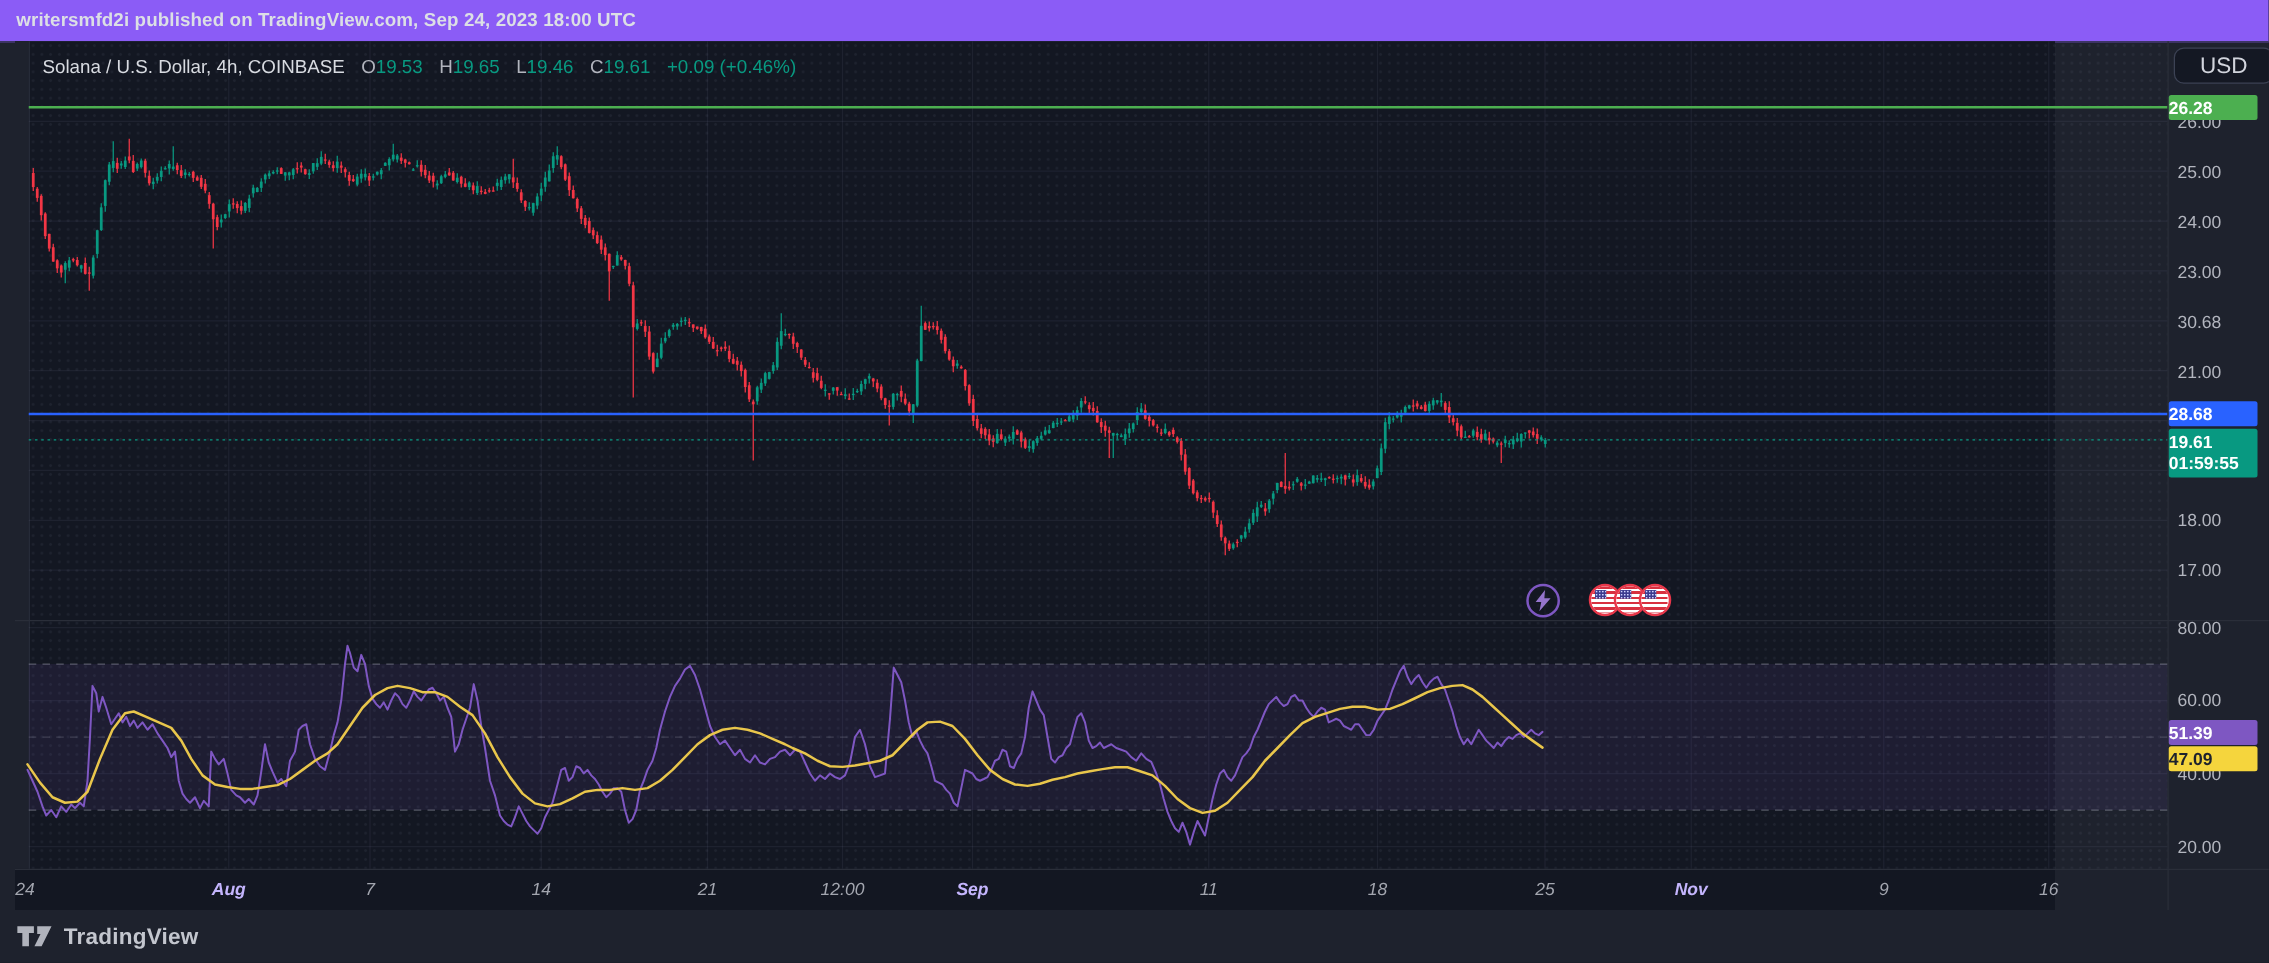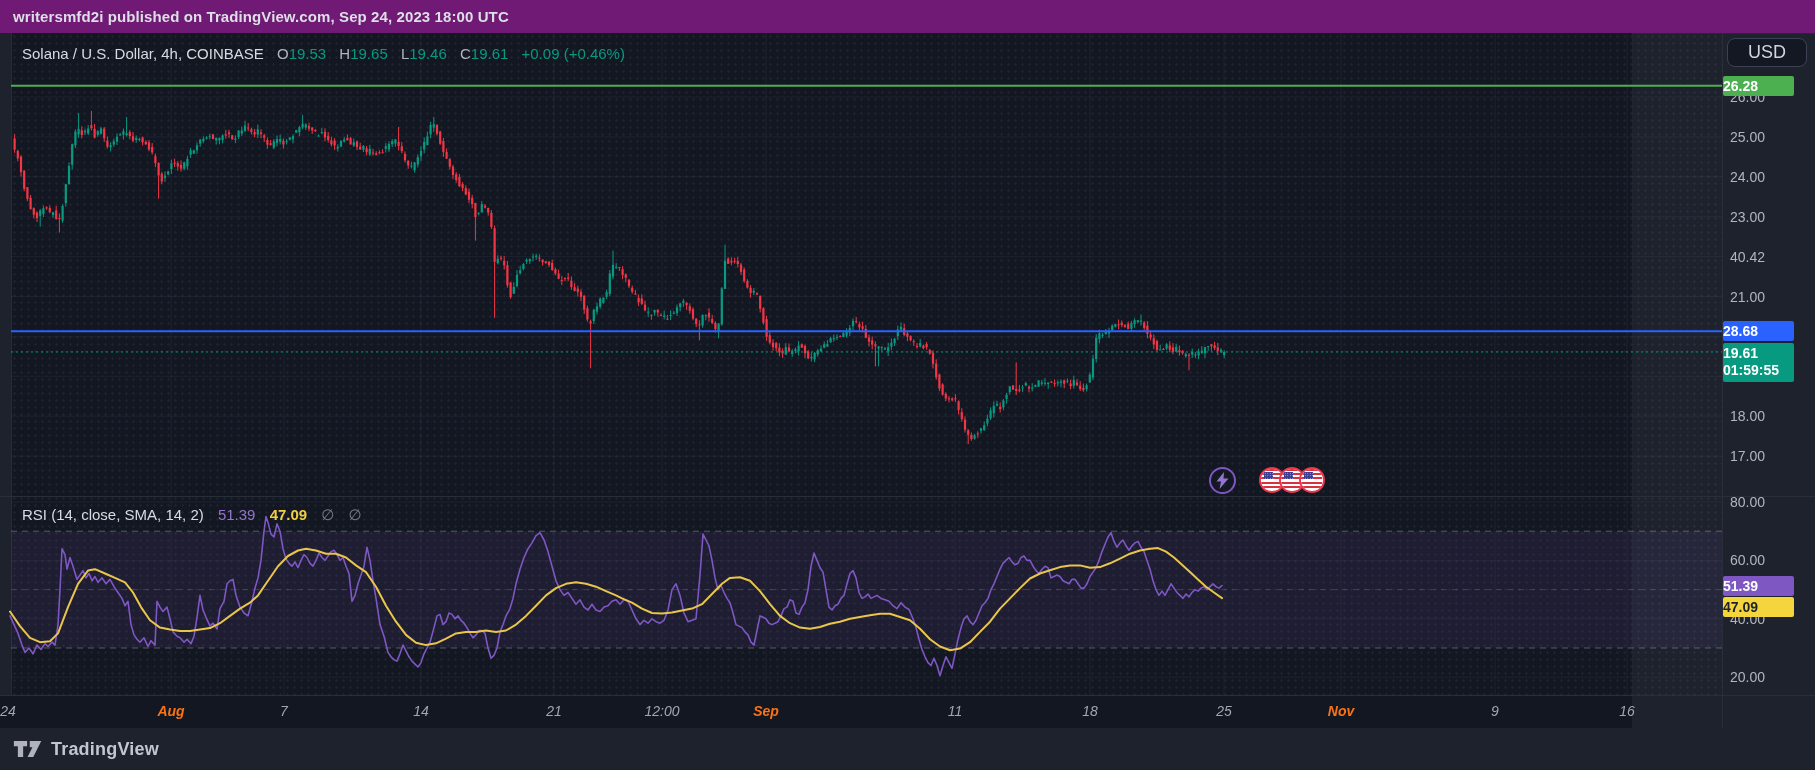--- a/index.html
+++ b/index.html
@@ -1,24 +1,24 @@
 <!DOCTYPE html>
 <html><head>
 <meta charset="utf-8">
 <style>
   html,body{margin:0;padding:0;background:#1e222d;}
   body{width:1815px;height:770px;position:relative;overflow:hidden;
        font-family:"Liberation Sans","DejaVu Sans",sans-serif;
        -webkit-font-smoothing:antialiased;color:#d1d4dc;}
   .abs{position:absolute;}
   
-  #top-bar{left:0;top:0;width:1815px;height:33px;background:#701a75;border-bottom:1px solid #252936;}
+  #top-bar{left:0;top:0;width:1815px;height:33px;background:#8b5cf6;border-bottom:1px solid #252936;}
   #top-bar-text{left:13px;top:8px;font-size:15px;font-weight:bold;color:#dcdfe5;letter-spacing:.1px;}
   
-  #chart-region{left:0;top:33px;width:1632px;height:695px;background:#131722;}
+  #chart-region{left:12px;top:33px;width:1632px;height:695px;background:#131722;}
   #left-strip{left:0;top:0;width:11px;height:662px;background:#1e222d;border-right:1px solid #262b38;}
   #plot-dots{left:11px;top:0;width:1711px;height:662px;
      background-image:radial-gradient(rgba(173,182,212,0.07) 1px,transparent 1.2px);
      background-size:7px 7px;pointer-events:none;}
   #pane-sep{left:0px;top:463px;width:1815px;height:1px;background:#2a2e39;}
   #axis-sep{left:0px;top:662px;width:1815px;height:1px;background:#2a2e39;}
   #scale-sep{left:1722px;top:0;width:1px;height:695px;background:#2a2e39;}
   #chart-svg{left:0;top:0;}
   
   #symbol-header{left:22px;top:12px;font-size:15px;white-space:nowrap;}
@@ -32,21 +32,21 @@
   #rsi-header .pv{color:#9575cd;margin-left:10px;}
   #rsi-header .yv{color:#f0cf44;font-weight:bold;margin-left:10px;}
   #rsi-header .nul{color:#787b86;margin-left:10px;}
   
   #usd-button{left:1727px;top:5px;width:80px;height:29px;border:1.5px solid #3c4254;border-radius:8px;
      display:flex;align-items:center;justify-content:center;font-size:18px;color:#d1d4dc;
      background:#141823;cursor:pointer;box-sizing:border-box;}
   
   .ptick{position:absolute;left:1730px;font-size:14px;color:#b2b5be;transform:translateY(-50%);}
   .ttick{position:absolute;top:670px;font-size:14px;color:#a3a6af;transform:translateX(-50%);font-style:italic;}
-  .ttick.bold{font-weight:bold;color:#f97316;text-align:center;}
+  .ttick.bold{font-weight:bold;color:#c4b5fd;text-align:center;}
   
   .marker{position:absolute;left:1723px;width:71px;color:#fff;font-size:14px;font-weight:bold;
      text-align:left;line-height:20px;border-radius:2px;}
   
   .bubble{position:absolute;border-radius:50%;box-sizing:border-box;}
   #lightning-wrap{left:1209px;top:434px;width:27px;height:27px;border:2px solid #7e57c2;background:rgba(19,23,34,.5);
      display:flex;align-items:center;justify-content:center;cursor:pointer;}
   .flag{width:26px;height:26px;border:2.5px solid #e8374a;background:#fff;overflow:hidden;cursor:pointer;}
   .flag .stripes{position:absolute;left:0;top:0;width:21px;height:21px;
      background:repeating-linear-gradient(#d8303f 0 2px,#ffffff 2px 4.2px);}
@@ -870,27 +870,20 @@
 
   <div class="abs" id="symbol-header">
     <span class="t">Solana / U.S. Dollar, 4h, COINBASE</span>
     <span class="k">O</span><span class="v">19.53</span>
     <span class="k">H</span><span class="v">19.65</span>
     <span class="k">L</span><span class="v">19.46</span>
     <span class="k">C</span><span class="v">19.61</span>
     <span class="chg">+0.09 (+0.46%)</span>
   </div>
 
-  <div class="abs" id="rsi-header">
-    <span class="t">RSI (14, close, SMA, 14, 2)</span>
-    <span class="pv">51.39</span>
-    <span class="yv">47.09</span>
-    <span class="nul">∅</span>
-    <span class="nul">∅</span>
-  </div>
 
   <div class="abs" id="usd-button">USD</div>
 
   <div class="abs bubble" id="lightning-wrap">
     <svg width="15" height="17" viewBox="0 0 15 17">
       <path d="M9 0 L1.5 9.5 H6 L4.5 17 L13.5 6.5 H8.5 Z" fill="#9575cd"></path>
     </svg>
   </div>
   <div class="abs bubble flag" style="left:1259px;top:434px;">
     <span class="stripes"></span>
@@ -903,21 +896,21 @@
   <div class="abs bubble flag" style="left:1299px;top:434px;">
     <span class="stripes"></span>
       <span class="canton"></span>
   </div>
 
   <div id="generated-labels">
       <div class="ptick" style="top:64px">26.00</div>
       <div class="ptick" style="top:103.9px">25.00</div>
       <div class="ptick" style="top:143.8px">24.00</div>
       <div class="ptick" style="top:183.7px">23.00</div>
-      <div class="ptick" style="top:223.6px">40.42</div>
+      <div class="ptick" style="top:223.6px">30.68</div>
       <div class="ptick" style="top:263.5px">21.00</div>
       <div class="ptick" style="top:383.2px">18.00</div>
       <div class="ptick" style="top:423.09999999999997px">17.00</div>
       <div class="ptick" style="top:469px">80.00</div>
       <div class="ptick" style="top:527.4px">60.00</div>
       <div class="ptick" style="top:585.8px">40.00</div>
       <div class="ptick" style="top:644.2px">20.00</div>
       <div class="ttick" style="left:8px">24</div>
       <div class="ttick bold" style="left:171px">Aug</div>
       <div class="ttick" style="left:284px">7</div>

